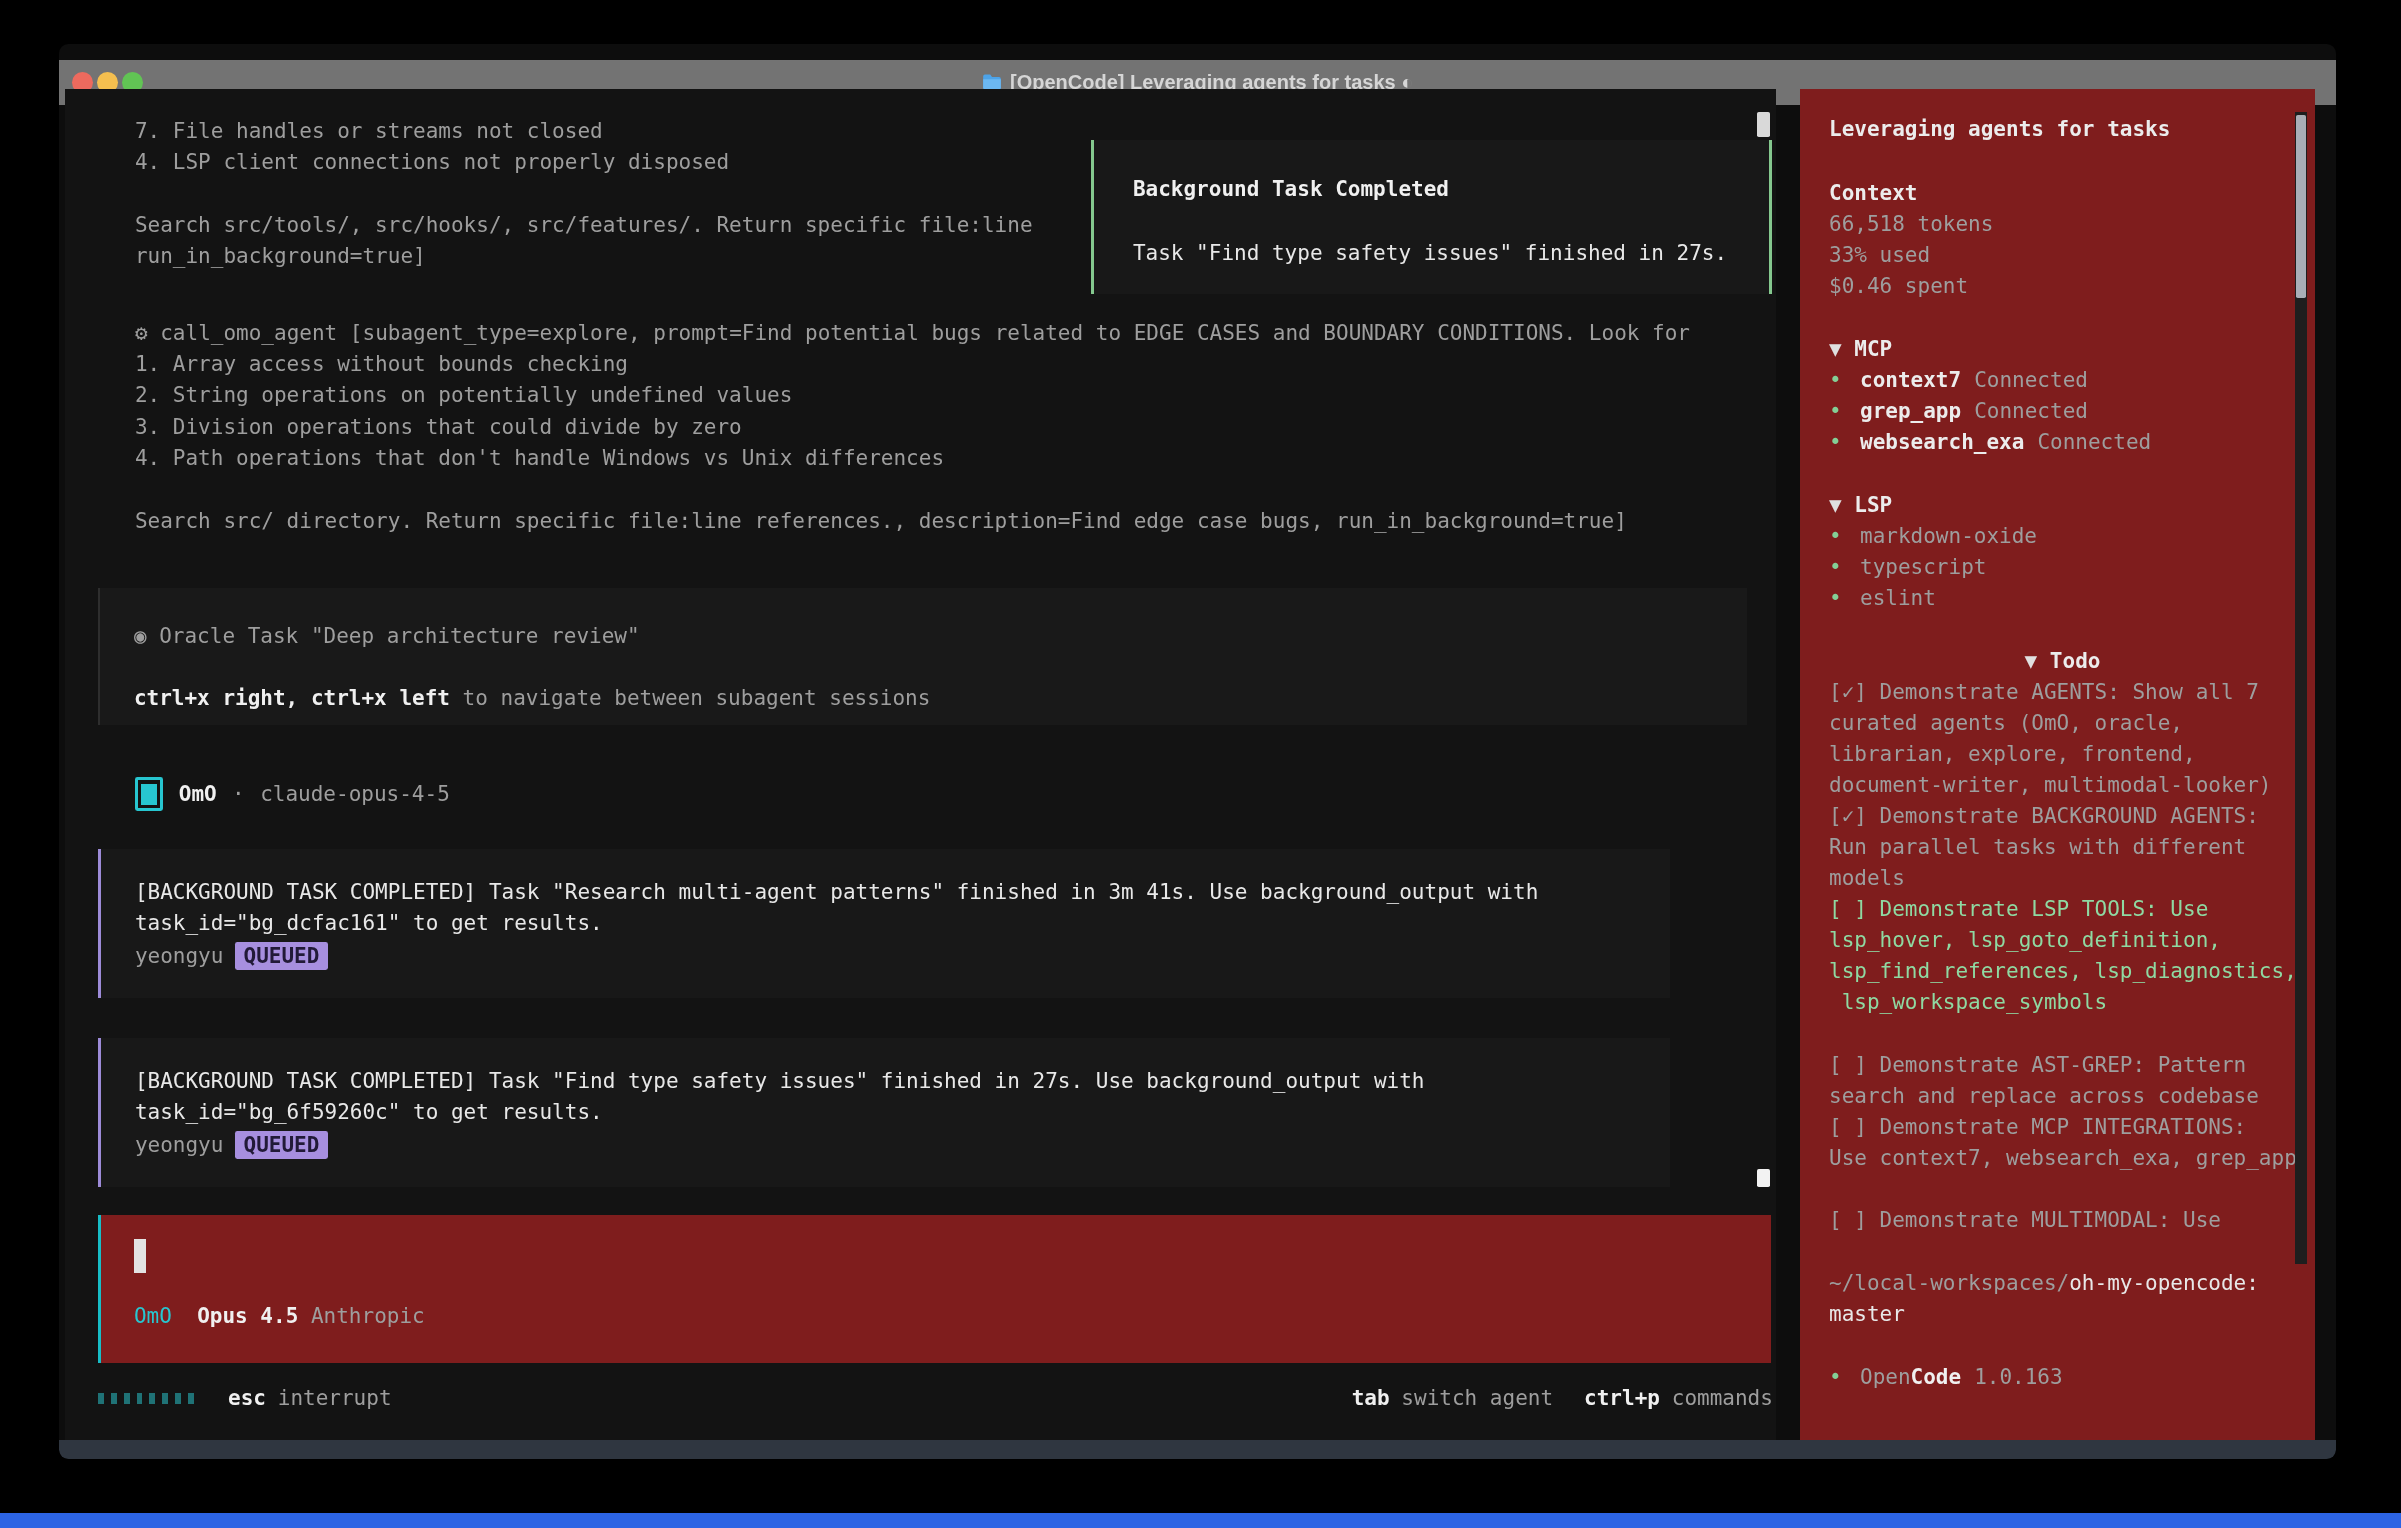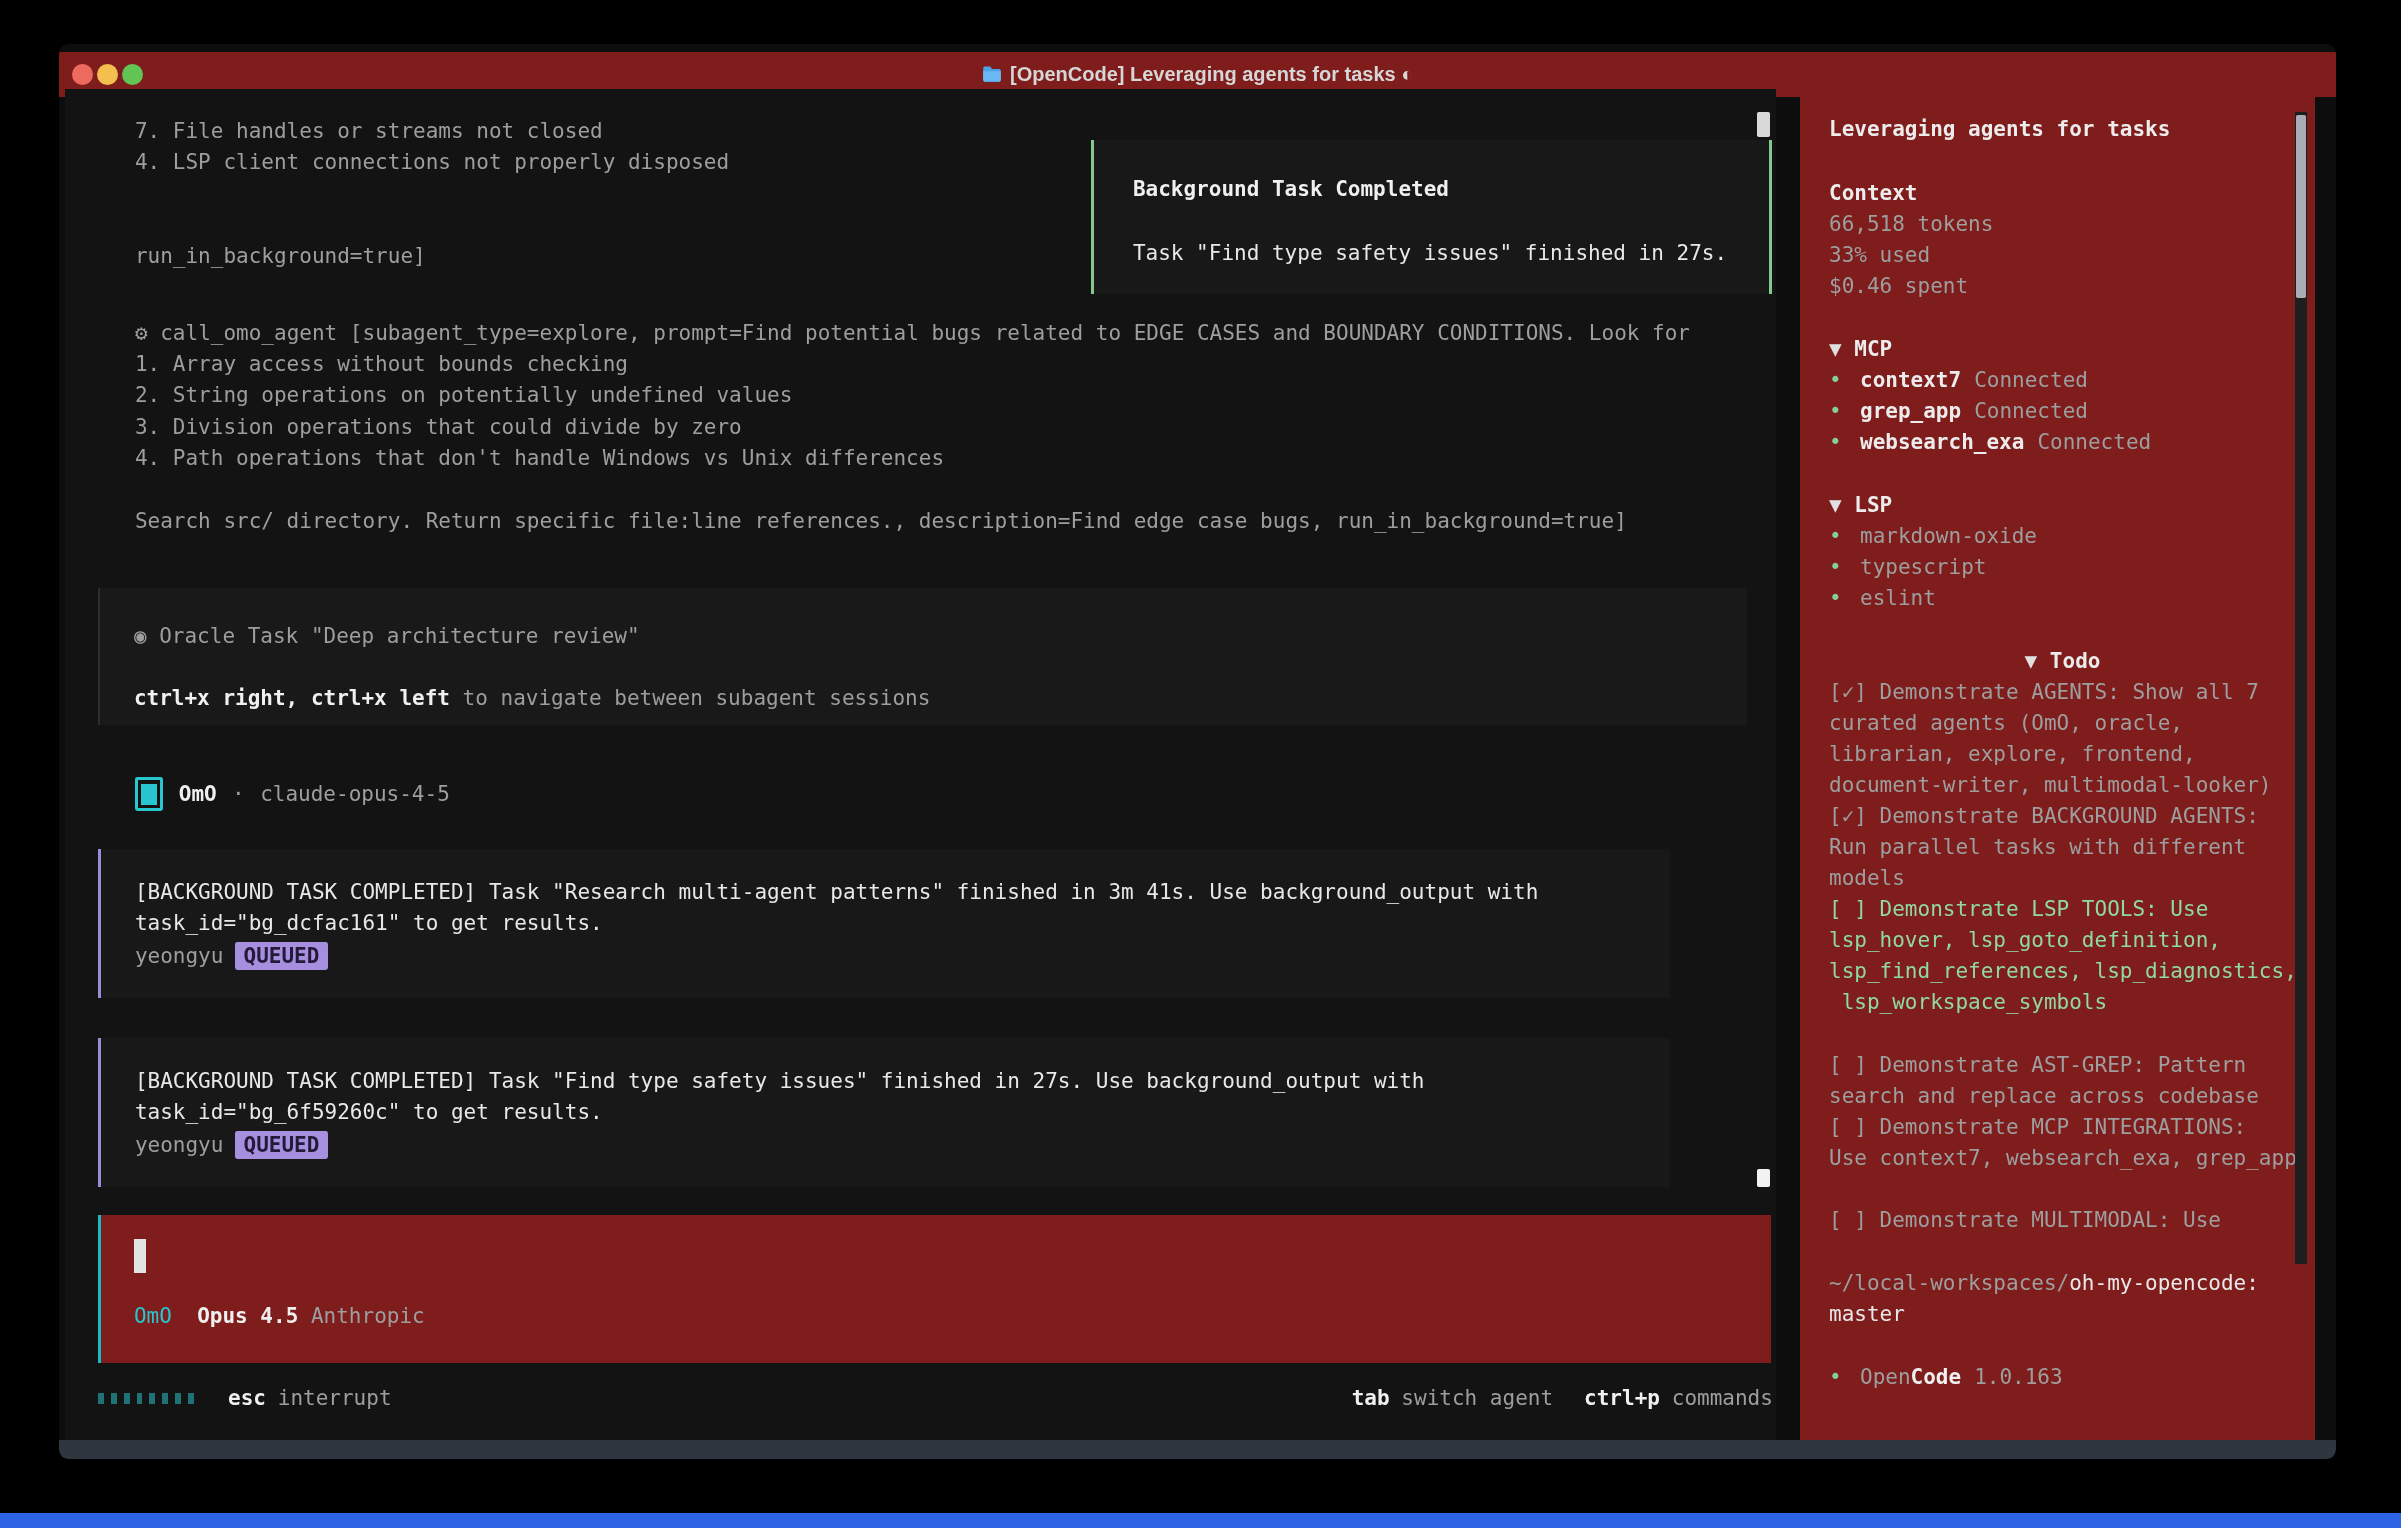--- a/index.html
+++ b/index.html
@@ -8,21 +8,21 @@
   .abs{position:absolute;}
   .mono{font:21px/31px "DejaVu Sans Mono",monospace;white-space:pre;}
   .dim{color:#9e9e9e;}
   .bright{color:#e8e8e8;}
   .wbold{color:#f0f0f0;font-weight:bold;}
   .graybold{color:#ececec;font-weight:bold;}
   .green{color:#8fd9a2;}
   .cyan{color:#27c6d0;}
   .window{left:59px;top:44px;width:2277px;height:1415px;background:#0d0d0d;
           border-radius:9.5px;position:absolute;overflow:hidden;}
-  .titlebar{position:absolute;left:0;top:8px;width:100%;height:45px;background:#7f1d1d;}
+  .titlebar{position:absolute;left:0;top:16px;width:100%;height:45px;background:#737373;}
   .tl{position:absolute;top:11.8px;width:21px;height:21px;border-radius:50%;}
   .title-wrap{position:absolute;top:0;left:0;width:100%;height:45px;display:flex;
               align-items:center;justify-content:center;gap:8.3px;
               font:bold 20px "Liberation Sans",sans-serif;color:#d6d6d6;}
   .main-pane{position:absolute;left:5.9px;top:45px;width:1711px;height:1351px;background:#131313;}
   .side-pane{position:absolute;left:1741px;top:45px;width:515px;height:1351px;background:#7f1d1d;}
   .footerbar{position:absolute;left:0;top:1396px;width:100%;height:19.5px;background:#2f3640;
              border-radius:0 0 9.5px 9.5px;}
   .box{position:absolute;background:#181818;}
   .badge{display:inline-block;background:#a78fdf;color:#221a38;font-weight:bold;
@@ -53,20 +53,21 @@
           </svg>
       </span>
       <span>[OpenCode] Leveraging agents for tasks ◐</span>
     </div>
   </div>
 
   <div class="main-pane">
 
     <div class="abs mono dim" style="left:70px;top:26.6px;">7. File handles or streams not closed</div>
     <div class="abs mono dim" style="left:70px;top:58px;">4. LSP client connections not properly disposed</div>
+    <div class="abs mono dim" style="left:70px;top:121px;">Search src/tools/, src/hooks/, src/features/. Return specific file:line</div>
     <div class="abs mono dim" style="left:70px;top:152px;">run_in_background=true]</div>
 
     <div class="box" style="left:1026px;top:51px;width:681px;height:154px;border-left:3px solid #84c88e;border-right:3px solid #84c88e;padding:34px 0 0 39px;box-sizing:border-box;">
       <div class="mono wbold">Background Task Completed</div>
       <div class="mono bright" style="margin-top:32.5px;">Task "Find type safety issues" finished in 27s.</div>
     </div>
 
     <div class="abs mono dim" style="left:70px;top:229px;"><span>⚙</span><span> </span><span>call_omo_agent [subagent_type=explore, prompt=Find potential bugs related to EDGE CASES and BOUNDARY CONDITIONS. Look for</span></div>
     <div class="abs mono dim" style="left:70px;top:260px;">1. Array access without bounds checking</div>
     <div class="abs mono dim" style="left:70px;top:291px;">2. String operations on potentially undefined values</div>

